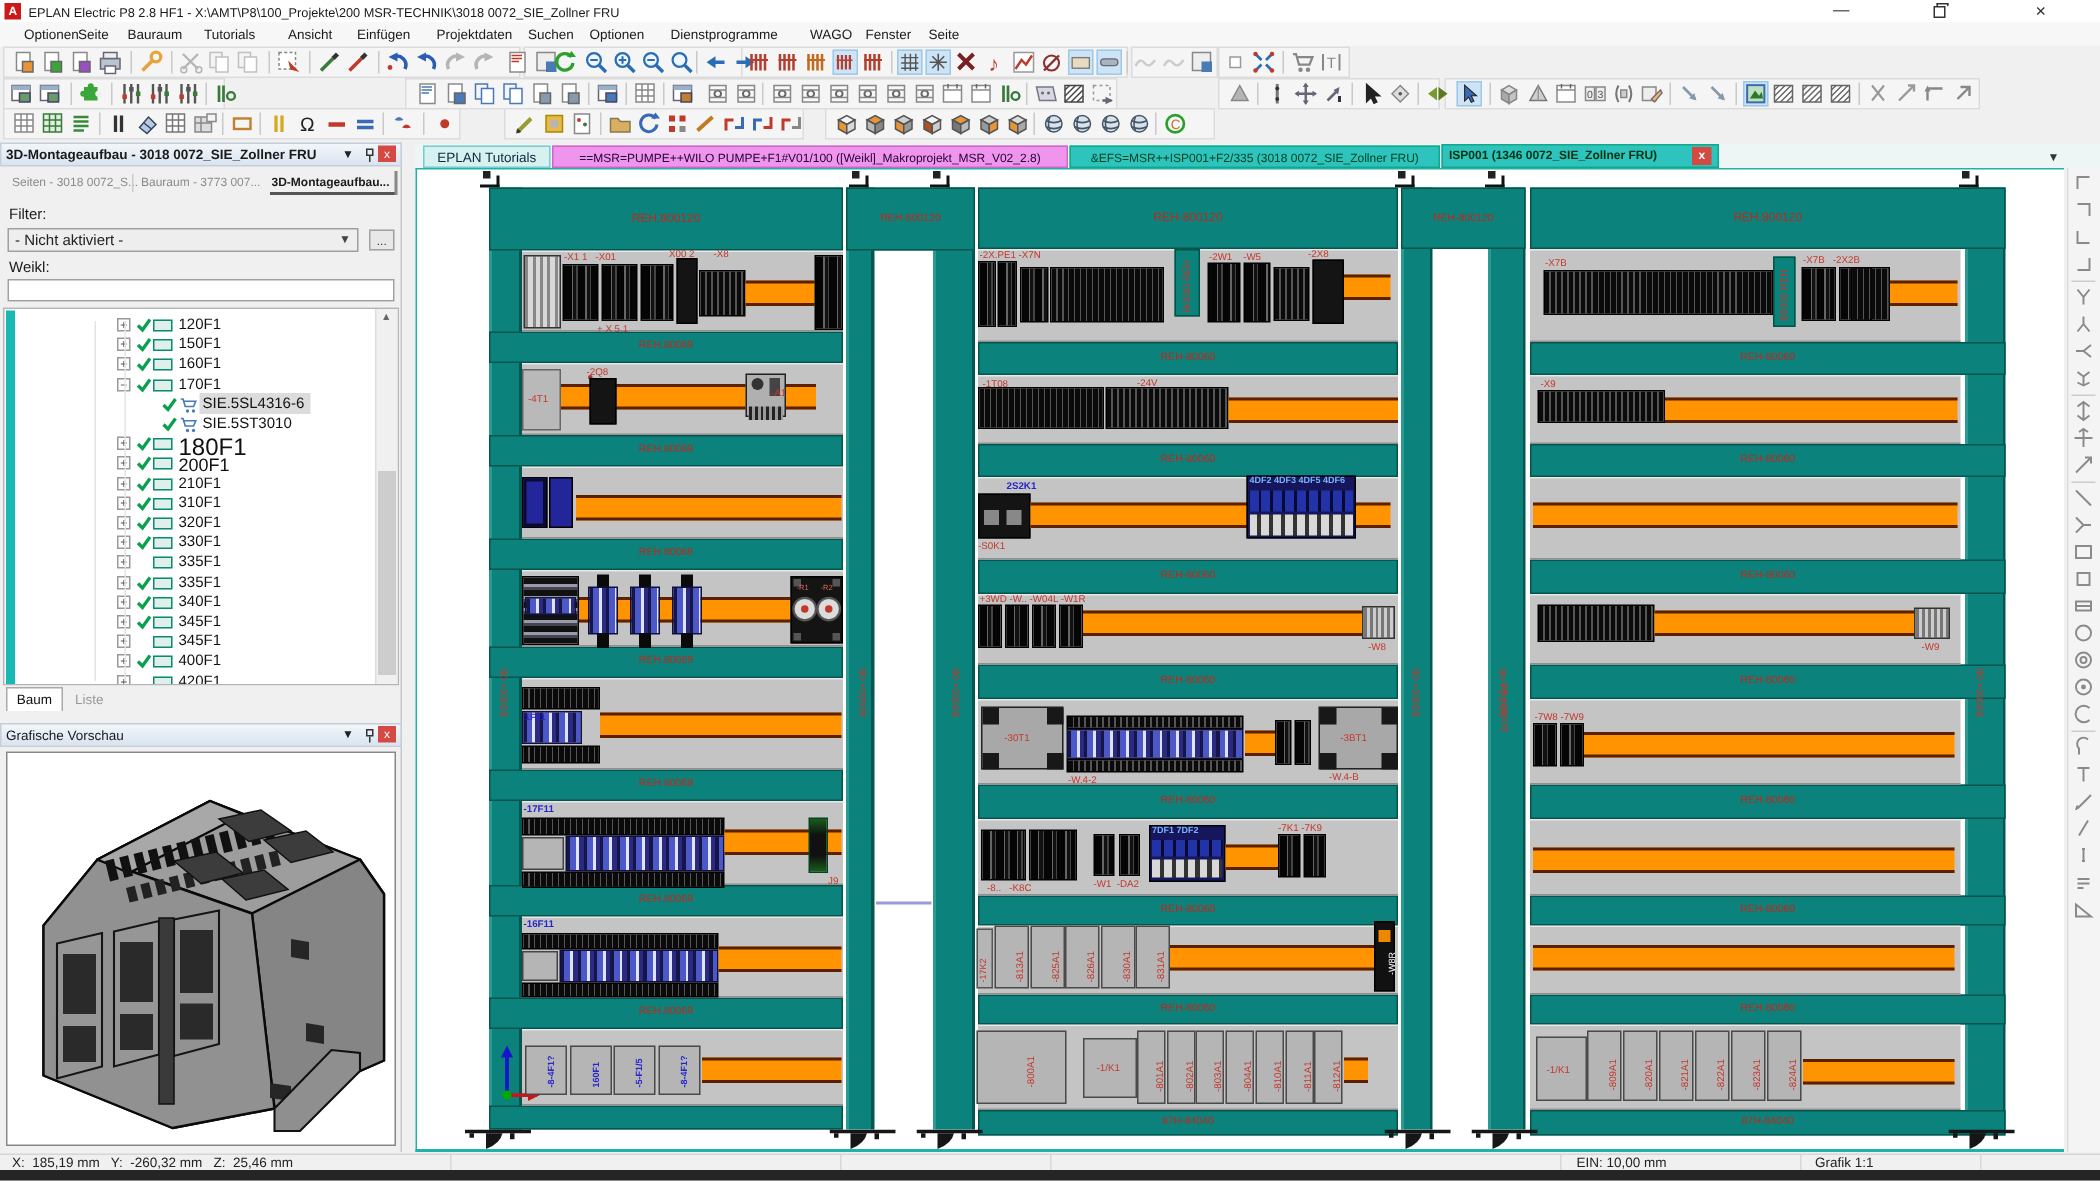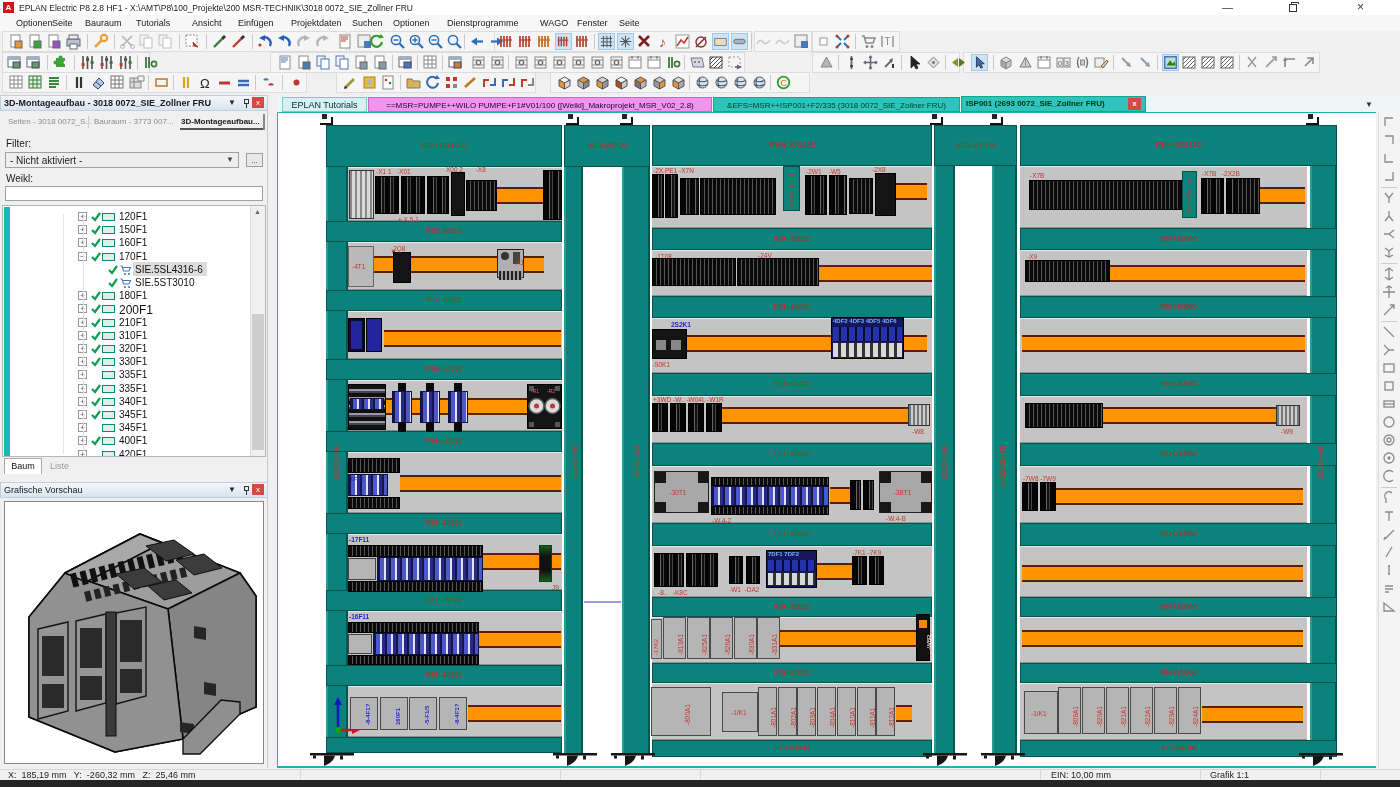--- a/index.html
+++ b/index.html
@@ -746,21 +746,21 @@
       </svg>
     </div>
 <span style="left:132px;top:71.0px;font-size:10px;color:#111;">SIE.5ST3010</span>
 <div style="left:75px;top:85.2px;width:9px;height:9px;background:#fff;border:1px solid #999;font-size:8px;line-height:8px;text-align:center;color:#555;">+</div>
 <div style="left:88px;top:85.2px;width:10px;height:10px;">
       <svg width="10" height="10" viewBox="0 0 10 10" style="left:0;top:0;">
         <path d="M1,5 L4,8 L9,1" fill="none" stroke="#0aa050" stroke-width="2.2"></path>
       </svg>
     </div>
 <div style="left:99px;top:86.2px;width:13px;height:8px;background:#dff0ea;border:1px solid #0a8a70;"></div>
-<span style="left:116px;top:84.2px;font-size:10px;color:#111;">180F1</span>
+<span style="left:116px;top:84.2px;font-size:16px;color:#111;">180F1</span>
 <div style="left:75px;top:98.4px;width:9px;height:9px;background:#fff;border:1px solid #999;font-size:8px;line-height:8px;text-align:center;color:#555;">+</div>
 <div style="left:88px;top:98.4px;width:10px;height:10px;">
       <svg width="10" height="10" viewBox="0 0 10 10" style="left:0;top:0;">
         <path d="M1,5 L4,8 L9,1" fill="none" stroke="#0aa050" stroke-width="2.2"></path>
       </svg>
     </div>
 <div style="left:99px;top:99.4px;width:13px;height:8px;background:#dff0ea;border:1px solid #0a8a70;"></div>
 <span style="left:116px;top:97.4px;font-size:12px;color:#111;">200F1</span>
 <div style="left:75px;top:111.60000000000001px;width:9px;height:9px;background:#fff;border:1px solid #999;font-size:8px;line-height:8px;text-align:center;color:#555;">+</div>
 <div style="left:88px;top:111.60000000000001px;width:10px;height:10px;">
@@ -909,21 +909,21 @@
 <polygon points="162,208 176,210 176,220 162,218"></polygon>
 </g>
 <polygon points="165,225 203,186 222,188 222,200 182,240 165,240" fill="#8f8f8f" stroke="#111" stroke-width="1.4"></polygon>
 </svg>
 <div style="left:268px;top:95px;width:9px;height:673px;background:#f0f0f0;"></div>
 <div style="left:277px;top:96px;width:1123px;height:16px;background:#edf6f4;"></div>
 <div style="left:282px;top:97px;width:85px;height:15px;background:#d7f1f0;border:1px solid #7cc;font-size:9px;text-align:center;line-height:15px;color:#0a2a3a;">EPLAN Tutorials</div>
 <div style="left:368px;top:97px;width:344px;height:15px;background:#f095ee;border:1px solid #c6c;font-size:8px;text-align:center;line-height:15px;color:#203;overflow:hidden;white-space:nowrap;">==MSR=PUMPE++WILO PUMPE+F1#V01/100 ([Weikl]_Makroprojekt_MSR_V02_2.8)</div>
 <div style="left:713px;top:97px;width:247px;height:15px;background:#2ec3bd;border:1px solid #1a8;font-size:8px;text-align:center;line-height:15px;color:#042;overflow:hidden;white-space:nowrap;">&amp;EFS=MSR++ISP001+F2/335 (3018 0072_SIE_Zollner FRU)</div>
 <div style="left:961px;top:96px;width:185px;height:16px;background:#2ec3bd;border:1px solid #1a8;"></div>
-<span style="left:966px;top:99px;font-size:8px;font-weight:bold;color:#031;">ISP001 (2693 0072_SIE_Zollner FRU)</span>
+<span style="left:966px;top:99px;font-size:8px;font-weight:bold;color:#031;">ISP001 (1346 0072_SIE_Zollner FRU)</span>
 <div style="left:1128px;top:98px;width:13px;height:12px;background:#d44a43;color:#fff;font-size:8px;line-height:12px;text-align:center;font-weight:bold;">x</div>
 <span style="left:1365px;top:100px;font-size:8px;color:#333;">▼</span>
 <div style="left:277px;top:112px;width:1099px;height:656px;background:#fff;border-left:1px solid #20b2aa;border-bottom:2px solid #20b2aa;border-top:1px solid #20b2aa;"></div>
 <div style="left:326px;top:125px;width:22px;height:628px;background:linear-gradient(90deg,#2a9a93 0 2px,#0b827b 2px 20px,#05564f 20px);"></div>
 <div style="left:564px;top:125px;width:19px;height:628px;background:linear-gradient(90deg,#2a9a93 0 2px,#0b827b 2px 17px,#05564f 17px);"></div>
 <div style="left:622px;top:125px;width:28px;height:628px;background:linear-gradient(90deg,#2a9a93 0 2px,#0b827b 2px 26px,#05564f 26px);"></div>
 <div style="left:934px;top:125px;width:21px;height:628px;background:linear-gradient(90deg,#2a9a93 0 2px,#0b827b 2px 19px,#05564f 19px);"></div>
 <div style="left:992px;top:125px;width:25px;height:628px;background:linear-gradient(90deg,#2a9a93 0 2px,#0b827b 2px 23px,#05564f 23px);"></div>
 <div style="left:1310px;top:125px;width:27px;height:628px;background:linear-gradient(90deg,#2a9a93 0 2px,#0b827b 2px 25px,#05564f 25px);"></div>
 <div style="left:320px;top:117px;width:13px;height:8px;border-bottom:2px solid #111;border-right:2px solid #111;background:transparent;"></div>

